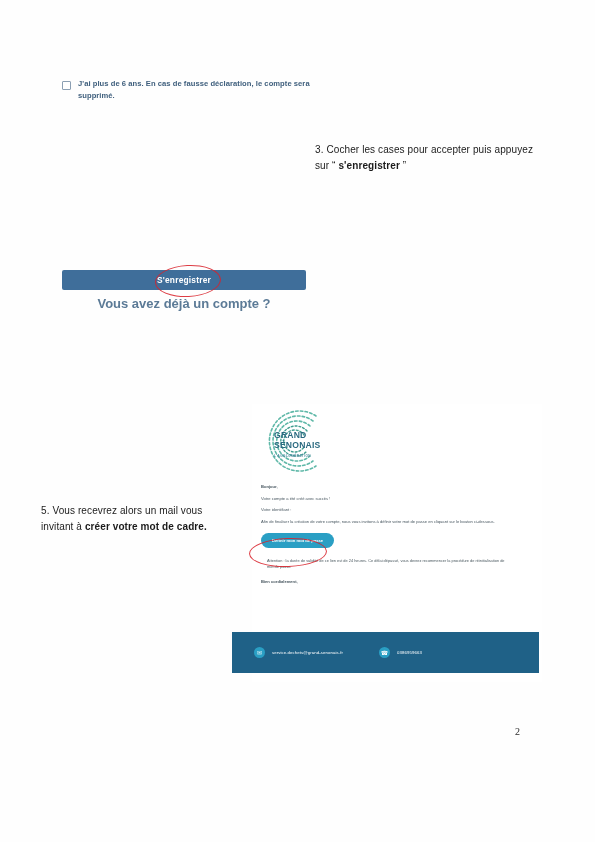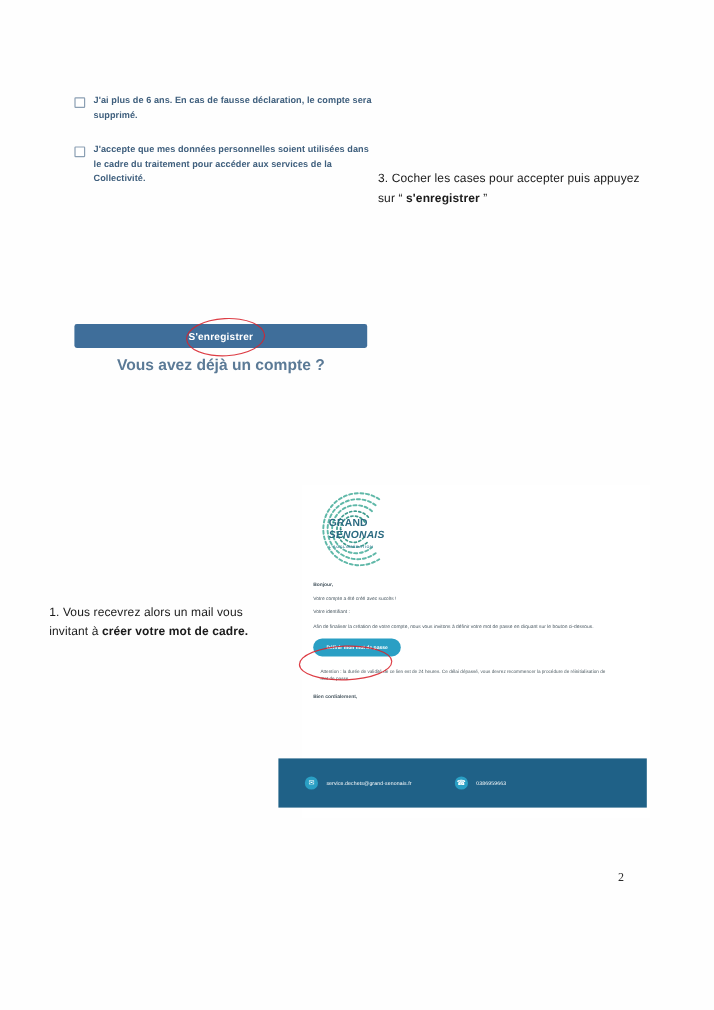--- a/index.html
+++ b/index.html
@@ -141,21 +141,21 @@
     position: absolute;
     left: 22px;
     top: 26px;
     font-family: "Liberation Sans", sans-serif;
     color: #2b6a80;
     font-weight: 700;
     line-height: 10px;
     letter-spacing: 0.2px;
   }
   .logo-line1 { font-size: 8.6px; }
-  .logo-line2 { font-size: 8.6px; font-style: italic; }
+  .logo-line2 { font-size: 8.6px; }
   .logo-sub {
     font-size: 3.1px;
     letter-spacing: 0.45px;
     color: #4f8ca0;
     font-weight: 700;
     margin-top: 1px;
   }
 
   .email-body {
     position: absolute;
@@ -248,39 +248,35 @@
 
 <div class="page">
 
   <div class="form-block">
 
     <div class="check-row">
       <span class="check-box"></span>
       <span class="check-text">J'ai plus de 6 ans. En cas de fausse déclaration, le compte sera supprimé.</span>
     </div>
 
-    <div class="check-row">
-      <span class="check-box"></span>
-      <span class="check-text">J'accepte que mes données personnelles soient utilisées dans le cadre du traitement pour accéder aux services de la Collectivité.</span>
-    </div>
 
 
     <button class="register-button">S'enregistrer</button>
 
     <div class="already-account">Vous avez déjà un compte ?</div>
   </div>
 
   <div class="red-circle" id="circle-register"></div>
 
   <div class="annotation" id="annotation-3">
     <span>3. Cocher les cases pour accepter puis appuyez sur “ </span><b>s'enregistrer</b><span> ”</span>
   </div>
 
   <div class="annotation" id="annotation-4">
-    <span>1. Vous recevrez alors un mail vous invitant à </span><b>créer votre mot de cadre.</b>
+    <span>5. Vous recevrez alors un mail vous invitant à </span><b>créer votre mot de cadre.</b>
   </div>
 
   <div class="email-shot">
 
     <div class="email-logo">
       <svg width="80" height="74" viewBox="0 0 80 74">
         <g fill="none" stroke="#5fb8a8" stroke-width="1.6" stroke-dasharray="2.5 2.2" stroke-linecap="round">
           <path d="M64 12 A30 30 0 1 0 64 62"></path>
           <path d="M61 17 A25 25 0 1 0 61 57"></path>
           <path d="M58 22 A20 20 0 1 0 58 52"></path>

